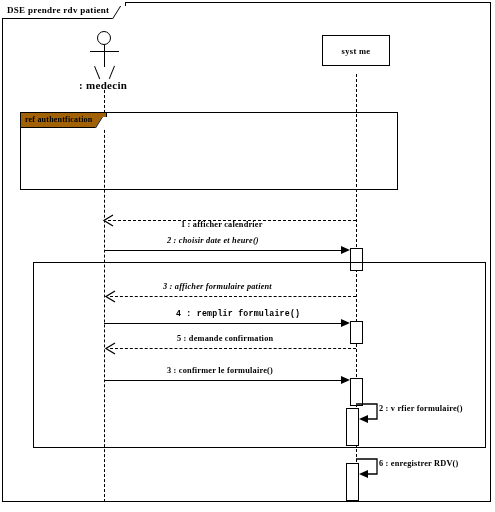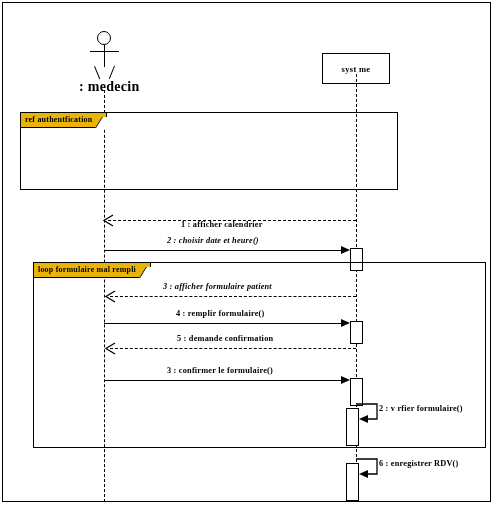--- a/index.html
+++ b/index.html
@@ -66,21 +66,21 @@
     border: 1.3px solid #000;
     border-radius: 50%;
     box-sizing: border-box;
   }
   .ln {
     position: absolute;
     background: #000;
   }
   .actor-label {
     position: absolute;
-    font-size: 14px;
+    font-size: 11px;
     font-weight: bold;
     white-space: nowrap;
     color: #000;
     letter-spacing: .3px;
   }
   
   .objbox {
     position: absolute;
     border: 1.3px solid #000;
     background: #fff;
@@ -110,21 +110,21 @@
   .fragment {
     position: absolute;
     border: 1.2px solid #000;
     box-sizing: border-box;
     background: transparent;
   }
   .frag-tag {
     position: absolute;
     height: 15px;
     box-sizing: border-box;
-    background: #eab308;
+    background: #a16207;
     border-right: 1px solid #000;
     border-bottom: 1px solid #000;
     padding: 0 14px 0 4px;
     font-size: 8px;
     font-weight: bold;
     line-height: 14px;
     white-space: nowrap;
     letter-spacing: .2px;
     color: #000;
     text-align: right;
@@ -176,29 +176,30 @@
   }
   .arrow-open-l svg { display: block; }
   .self-msg svg { display: block; }
 </style>
 </head>
 <body>
 
 <div id="canvas">
 
   <div class="frame"></div>
+  <div class="frame-tag">DSE prendre rdv patient</div>
 
   <div class="actor-head" style="left:97px; top:31px;"></div>
   <div class="ln" style="left:104px; top:45px; width:1.4px; height:22px;"></div>
   <div class="ln" style="left:90px; top:51px; width:29px; height:1.4px;"></div>
   <div class="ln" style="left:94px; top:66px; width:1.4px; height:14px; transform:rotate(-22deg); transform-origin:top center;"></div>
   <div class="ln" style="left:114px; top:66px; width:1.4px; height:14px; transform:rotate(22deg); transform-origin:top center;"></div>
   <div class="actor-label" style="left:79px; top:79px;">: medecin</div>
 
-  <div class="objbox" style="left:322px; top:53px; width:68px; height:31px;">
+  <div class="objbox" style="left:322px; top:35px; width:68px; height:31px;">
     <span>syst me</span>
   </div>
 
   <div class="lifeline" style="left:104px; top:90px; height:412px;"></div>
   <div class="lifeline" style="left:356px; top:74px; height:428px;"></div>
 
   <div class="fragment" style="left:20px; top:112px; width:378px; height:78px;"></div>
   <div class="frag-tag" style="left:21px; top:113px;">ref authentfication</div>
 
   <div class="msg-label" style="left:181px; top:220px;">1 : afficher calendrier</div>
@@ -208,31 +209,30 @@
       <polyline points="11,1 2,6.5 11,12" fill="none" stroke="#000" stroke-width="1.3"></polyline>
     </svg>
   </div>
 
   <div class="msg-label" style="left:167px; top:236px;font-style:italic;">2 : choisir date et heure()</div>
   <div class="msg-line-solid" style="left:104px; top:250px; width:242px;"></div>
   <div class="arrow-solid-r" style="left:341px; top:246px;"></div>
   <div class="activation" style="left:350px; top:248px; width:13px; height:23px;"></div>
 
   <div class="fragment" style="left:33px; top:262px; width:453px; height:186px;"></div>
-  <div class="frag-tag" style="left:34px; top:263px;">loop formulaire mal rempli</div>
 
   <div class="msg-label" style="left:163px; top:282px;font-style:italic;">3 : afficher formulaire patient</div>
   <div class="msg-line-dashed" style="left:110px; top:296px; width:246px;"></div>
   <div class="arrow-open-l" style="position:absolute; left:104px; top:290px;">
     <svg width="12" height="13" viewBox="0 0 12 13">
       <polyline points="11,1 2,6.5 11,12" fill="none" stroke="#000" stroke-width="1.3"></polyline>
     </svg>
   </div>
 
-  <div class="msg-label" style="left:176px; top:309px;">4 : remplir formulaire()</div>
+  <div class="msg-label" style="left:176px; top:309px;font-family:Liberation Mono, monospace;">4 : remplir formulaire()</div>
   <div class="msg-line-solid" style="left:104px; top:323px; width:242px;"></div>
   <div class="arrow-solid-r" style="left:341px; top:319px;"></div>
   <div class="activation" style="left:350px; top:321px; width:13px; height:23px;"></div>
 
   <div class="msg-label" style="left:177px; top:334px;">5 : demande confirmation</div>
   <div class="msg-line-dashed" style="left:110px; top:348px; width:246px;"></div>
   <div class="arrow-open-l" style="position:absolute; left:104px; top:342px;">
     <svg width="12" height="13" viewBox="0 0 12 13">
       <polyline points="11,1 2,6.5 11,12" fill="none" stroke="#000" stroke-width="1.3"></polyline>
     </svg>

